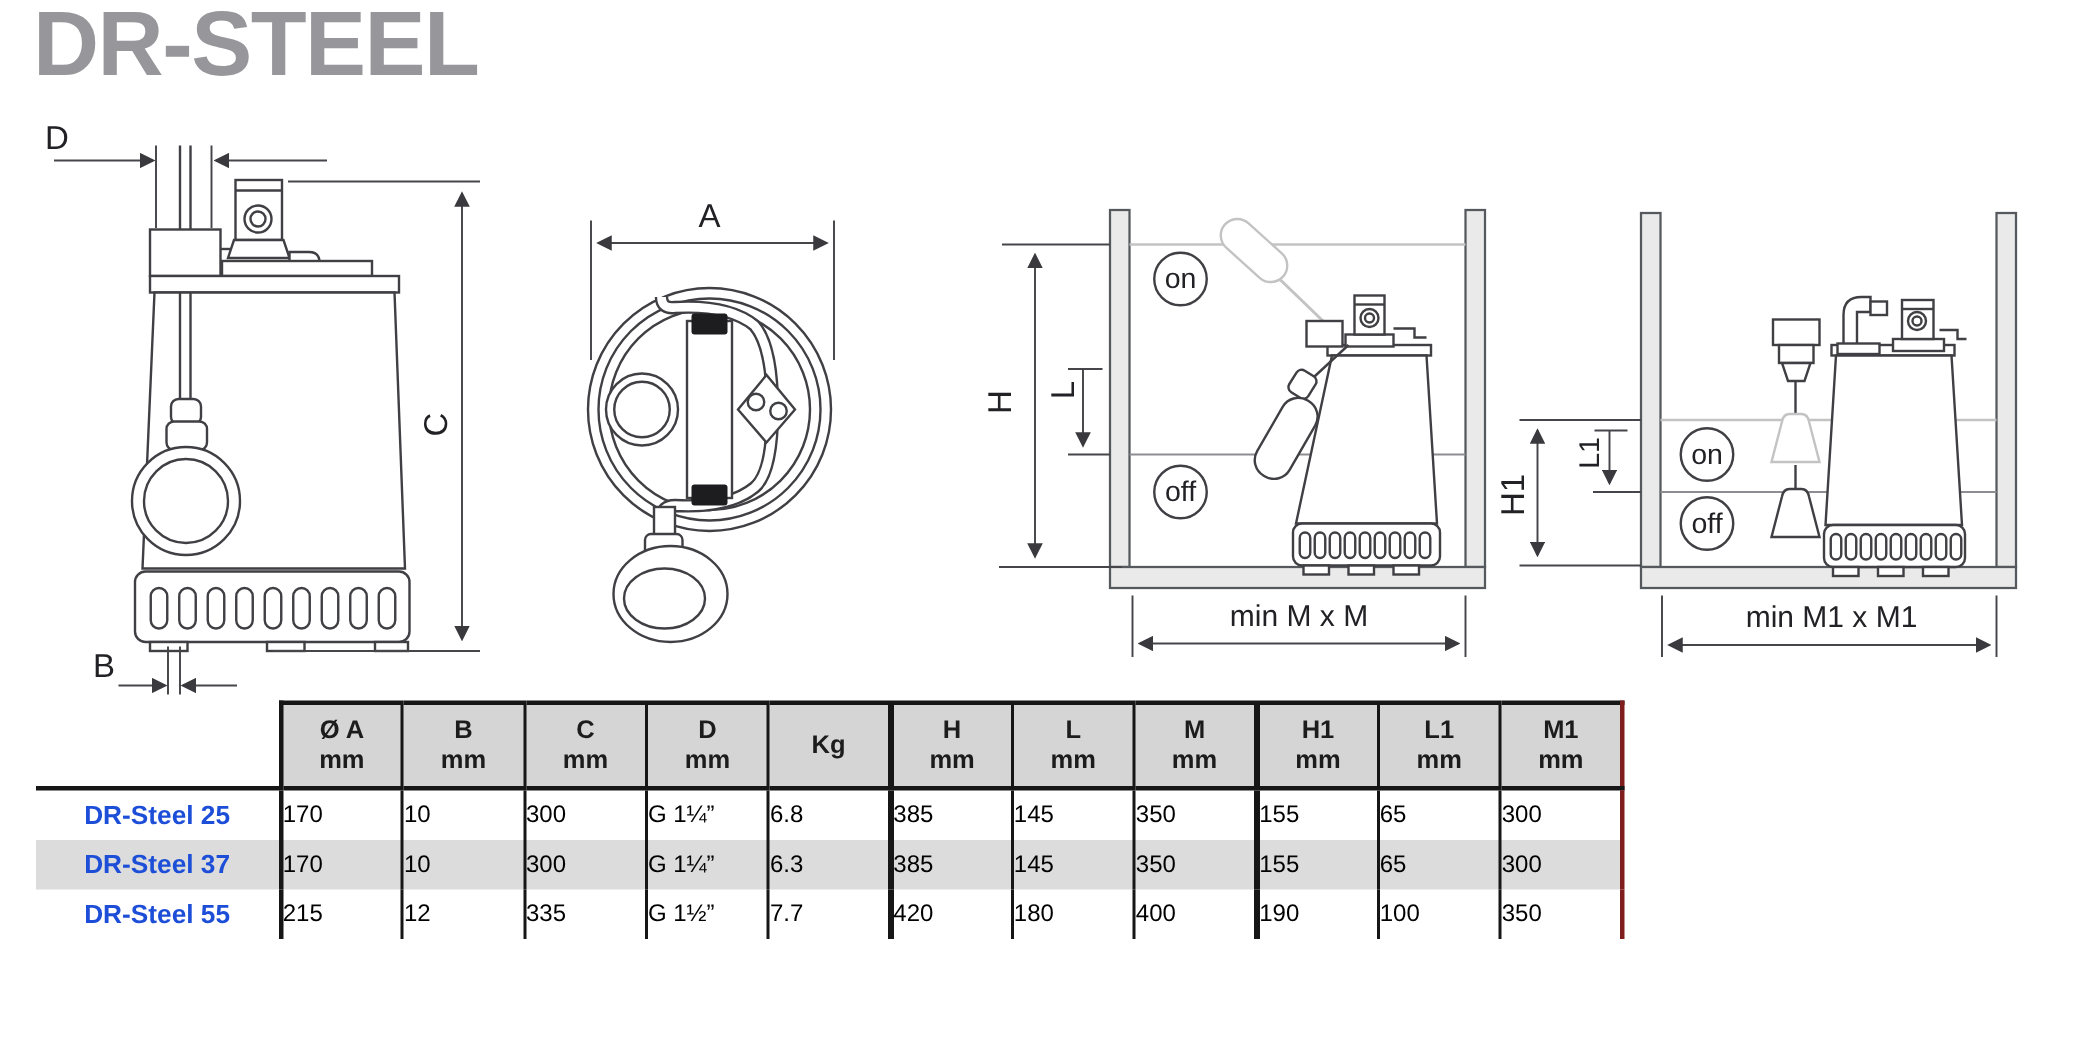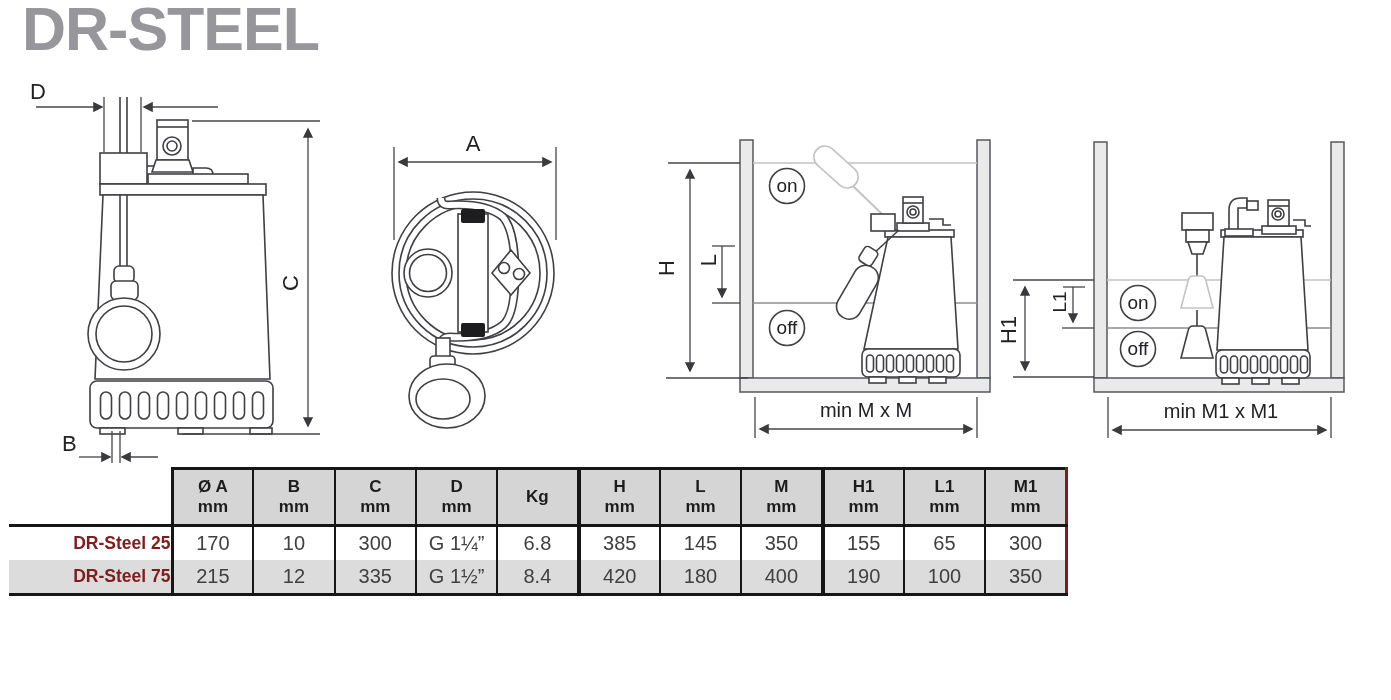--- a/index.html
+++ b/index.html
@@ -21,39 +21,39 @@
   .sn{fill:none;stroke:#3f3f44;stroke-width:1.6;}
   .sd{fill:none;stroke:#46464a;stroke-width:1.3;}
   .gl{fill:none;stroke:#c3c3c3;stroke-width:1.6;}
   .gm{fill:none;stroke:#8e8e92;stroke-width:1.3;}
   .wall{fill:#eaeaea;stroke:#55585c;stroke-width:1.5;}
   .ghost{fill:#ffffff;stroke:#c3c3c3;stroke-width:1.6;}
   .dk{fill:#1d1d1f;}
 
   
   table.dims{
-    position:absolute;left:9px;top:467px;width:1059px;
+    position:absolute;left:24px;top:467px;width:1059px;
     border-collapse:collapse;table-layout:fixed;
   }
   table.dims th,table.dims td{padding:0;}
   th.hc{
     background:#d5d5d5;height:54px;
     border-top:3px solid #161616;border-bottom:3px solid #161616;
     font-weight:bold;font-size:17px;color:#1c1c1c;
     text-align:center;vertical-align:middle;line-height:1.2;
   }
   th.hc span{display:block;}
   th.hc span:empty{display:none;}
   th.corner{background:#ffffff;border:none;border-bottom:3px solid #161616;}
   .bl2{border-left:2px solid #161616;}
   .bl3{border-left:3px solid #161616;}
   .bl4{border-left:4px solid #161616;}
   .br3{border-right:3px solid #7f1d1d;}
-  td.dc{height:33px;font-size:20px;color:#404040;text-align:center;vertical-align:middle;}
-  td.rl{font-weight:bold;font-size:17.5px;color:#7f1d1d;text-align:right;padding-left:12px;vertical-align:middle;}
+  td.dc{height:33px;font-size:16px;color:#000000;vertical-align:middle;}
+  td.rl{font-weight:bold;font-size:17.5px;color:#1d4ed8;text-align:center;padding-left:12px;vertical-align:middle;}
   tr.alt td{background:#dcdcdc;}
   tr.lastrow td{border-bottom:3px solid #161616;}
 </style>
 </head>
 <body>
 
 <div class="page-title">DR-STEEL</div>
 
 <svg class="art" width="1391" height="700" viewBox="0 0 1391 700">
   <defs>
@@ -340,27 +340,41 @@
     <td class="dc bl2">300</td>
     <td class="dc bl2">G 1¼”</td>
     <td class="dc bl2">6.8</td>
     <td class="dc bl4">385</td>
     <td class="dc bl2">145</td>
     <td class="dc bl2">350</td>
     <td class="dc bl4">155</td>
     <td class="dc bl2">65</td>
     <td class="dc bl2 br3">300</td>
   </tr>
-  <tr class="alt lastrow">
-    <td class="rl">DR-Steel 75</td>
+  <tr class="alt">
+    <td class="rl">DR-Steel 37</td>
+    <td class="dc bl3">170</td>
+    <td class="dc bl2">10</td>
+    <td class="dc bl2">300</td>
+    <td class="dc bl2">G 1¼”</td>
+    <td class="dc bl2">6.3</td>
+    <td class="dc bl4">385</td>
+    <td class="dc bl2">145</td>
+    <td class="dc bl2">350</td>
+    <td class="dc bl4">155</td>
+    <td class="dc bl2">65</td>
+    <td class="dc bl2 br3">300</td>
+  </tr>
+  <tr>
+    <td class="rl">DR-Steel 55</td>
     <td class="dc bl3">215</td>
     <td class="dc bl2">12</td>
     <td class="dc bl2">335</td>
     <td class="dc bl2">G 1½”</td>
-    <td class="dc bl2">8.4</td>
+    <td class="dc bl2">7.7</td>
     <td class="dc bl4">420</td>
     <td class="dc bl2">180</td>
     <td class="dc bl2">400</td>
     <td class="dc bl4">190</td>
     <td class="dc bl2">100</td>
     <td class="dc bl2 br3">350</td>
   </tr>
 </tbody>
   </table>
 

